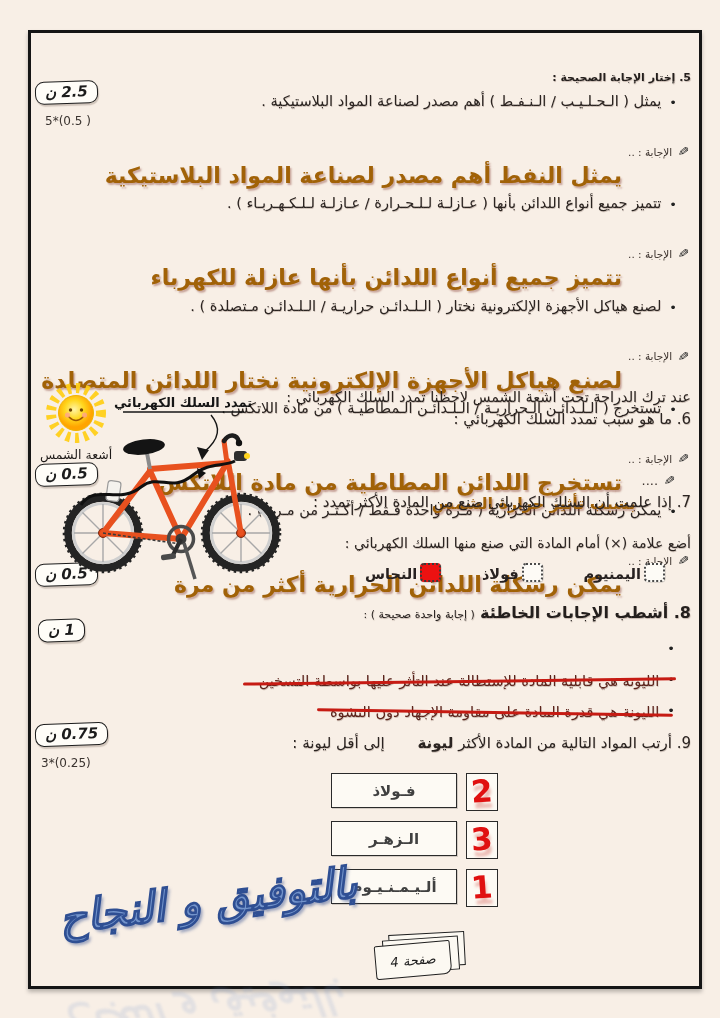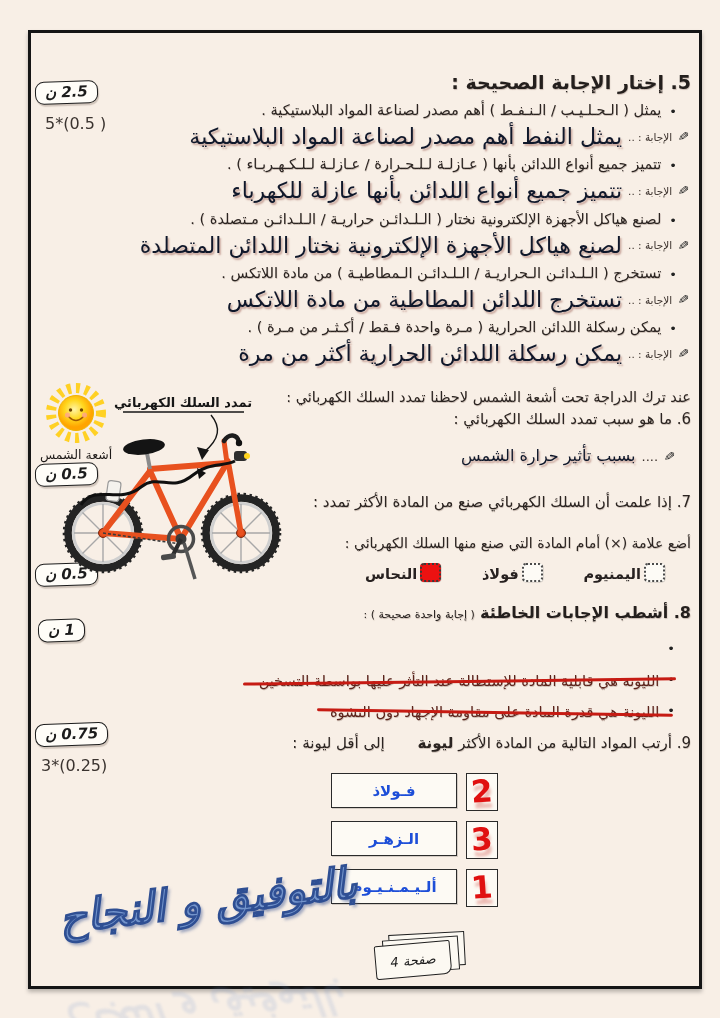--- a/index.html
+++ b/index.html
@@ -1,52 +1,52 @@
 <!DOCTYPE html>
 <html lang="ar" dir="rtl"><head>
 <meta charset="utf-8">
 <style>
   html,body{margin:0;padding:0;}
   body{width:720px;height:1018px;font-family:"DejaVu Sans",sans-serif;}
   .page{position:relative;width:720px;height:1018px;background:#f8efe6;overflow:hidden;}
   .frame{position:absolute;left:28px;top:30px;width:668px;height:953px;border:3px solid #151515;background:#f8efe6;box-shadow:0 3px 4px rgba(0,0,0,.25);}
   
   .score-box{position:absolute;background:#fffdf8;border:1.7px solid #1c1c1c;border-radius:9px;padding:1px 9px 2px;font-size:15px;font-style:italic;font-weight:bold;color:#1c1c1c;transform:rotate(-2deg);direction:rtl;box-shadow:1px 2px 1px rgba(90,70,60,.25);white-space:nowrap;}
-  .score-detail{position:absolute;font-size:16px;color:#3a332f;direction:ltr;}
-  
-  .qtitle{font-size:19px;font-weight:bold;color:#241f1d;text-shadow:.6px .9px .7px rgba(120,95,85,.35);}
+  .score-detail{position:absolute;font-size:12px;color:#3a332f;direction:ltr;}
+  
+  .qtitle{font-size:11px;font-weight:bold;color:#241f1d;text-shadow:.6px .9px .7px rgba(120,95,85,.35);}
   .qtext{font-size:14.5px;color:#2b2421;text-shadow:.5px .8px .6px rgba(120,95,85,.3);}
   .small-note{font-size:11px;font-weight:normal;}
   .qline{display:flex;gap:8px;align-items:flex-start;margin:0 14px 2px 0;direction:rtl;}
   .bullet{font-size:13px;line-height:20px;color:#222;}
   .ans-row{display:flex;align-items:center;gap:6px;direction:rtl;margin:0 2px 7px 0;white-space:nowrap;}
   .ans-prefix{font-size:10.5px;color:#3c322d;white-space:nowrap;}
   .pen-icon{display:inline-block;transform:scaleX(-1) rotate(-8deg);font-size:13px;color:#222;}
-  .ans-text{font-size:22px;font-weight:normal;color:#0f172a;text-shadow:1.5px 2.2px 1.8px rgba(140,70,60,.45);line-height:1.15;}
+  .ans-text{font-size:22px;font-weight:bold;color:#a16207;text-shadow:1.5px 2.2px 1.8px rgba(140,70,60,.45);line-height:1.15;margin-top:48px;}
   .abs{position:absolute;direction:rtl;}
   
   .cb-row{display:flex;justify-content:space-between;align-items:center;direction:rtl;}
   .cb-item{display:flex;align-items:flex-end;gap:3px;direction:rtl;}
   .cbox{width:17px;height:15px;border:2px dotted #4a4a4a;border-radius:4px;background:#fdfbf6;box-shadow:.5px .5px 0 rgba(0,0,0,.2);}
   .cbox.checked{background:#ec1111;border-color:#3a3a3a;}
   .cb-label{font-size:14.5px;font-weight:bold;color:#272120;}
   
   .q8-item{display:flex;gap:8px;margin-bottom:11px;direction:rtl;align-items:center;}
   .q8-wrap{position:relative;display:inline-block;}
   .q8-item.struck .qtext{color:#5c241c;}
   .strike-line{position:absolute;left:-4%;width:108%;height:2.6px;background:#c61b13;border-radius:2px;top:52%;}
   .tilt-a{transform:rotate(-0.7deg);}
   .tilt-b{transform:rotate(0.9deg);}
   
   .rank-table{position:absolute;display:flex;flex-direction:column;gap:10px;direction:rtl;}
   .rank-row{display:flex;gap:9px;align-items:stretch;direction:rtl;}
   .rank-box{width:30px;height:36px;border:1.7px solid #2a2a2a;background:#fdfaf4;display:flex;align-items:center;justify-content:center;}
   .rank-num{font-size:31px;font-weight:bold;color:#e01111;line-height:.9;transform:rotate(-4deg);text-shadow:1px 6px 3px rgba(200,40,30,.3);}
   .mat-box{width:124px;height:33px;border:1.6px solid #2a2a2a;background:#fdfaf4;display:flex;align-items:center;justify-content:center;box-shadow:1px 1px 0 rgba(0,0,0,.15);}
-  .mat-label{font-size:15px;font-weight:bold;letter-spacing:2.5px;color:#1d4ed8;}
+  .mat-label{font-size:15px;font-weight:bold;letter-spacing:2.5px;color:#404040;}
   
   .wish{position:absolute;left:2px;top:842px;width:350px;text-align:center;font-family:"DejaVu Serif",serif;font-weight:bold;font-style:italic;font-size:43px;color:#7394cb;-webkit-text-stroke:1.3px #2f4f93;transform:rotate(-7deg);text-shadow:2px 3px 3px rgba(90,110,160,.55);white-space:nowrap;direction:rtl;}
   .wish-reflect{position:absolute;left:30px;top:990px;width:350px;text-align:center;font-family:"DejaVu Serif",serif;font-weight:bold;font-style:italic;font-size:40px;color:#7394cb;transform:scaleY(-1) rotate(6deg);opacity:.16;filter:blur(1.2px);white-space:nowrap;direction:rtl;}
   .page-icon{position:absolute;left:328px;top:898px;width:110px;height:60px;}
   .sheet{position:absolute;background:#fcf9f2;border:1.7px solid #1f1f1f;width:74px;height:32px;}
   .sheet.s1{left:30px;top:2px;transform:rotate(-3deg);}
   .sheet.s2{left:24px;top:7px;transform:rotate(-4deg);}
   .sheet.s3{left:16px;top:12px;transform:rotate(-5deg);border-radius:2px 2px 8px 3px;display:flex;align-items:center;justify-content:center;}
   .page-label{font-size:13px;font-style:italic;color:#1d1d1d;direction:rtl;}
   svg text{font-family:"DejaVu Sans",sans-serif;}

